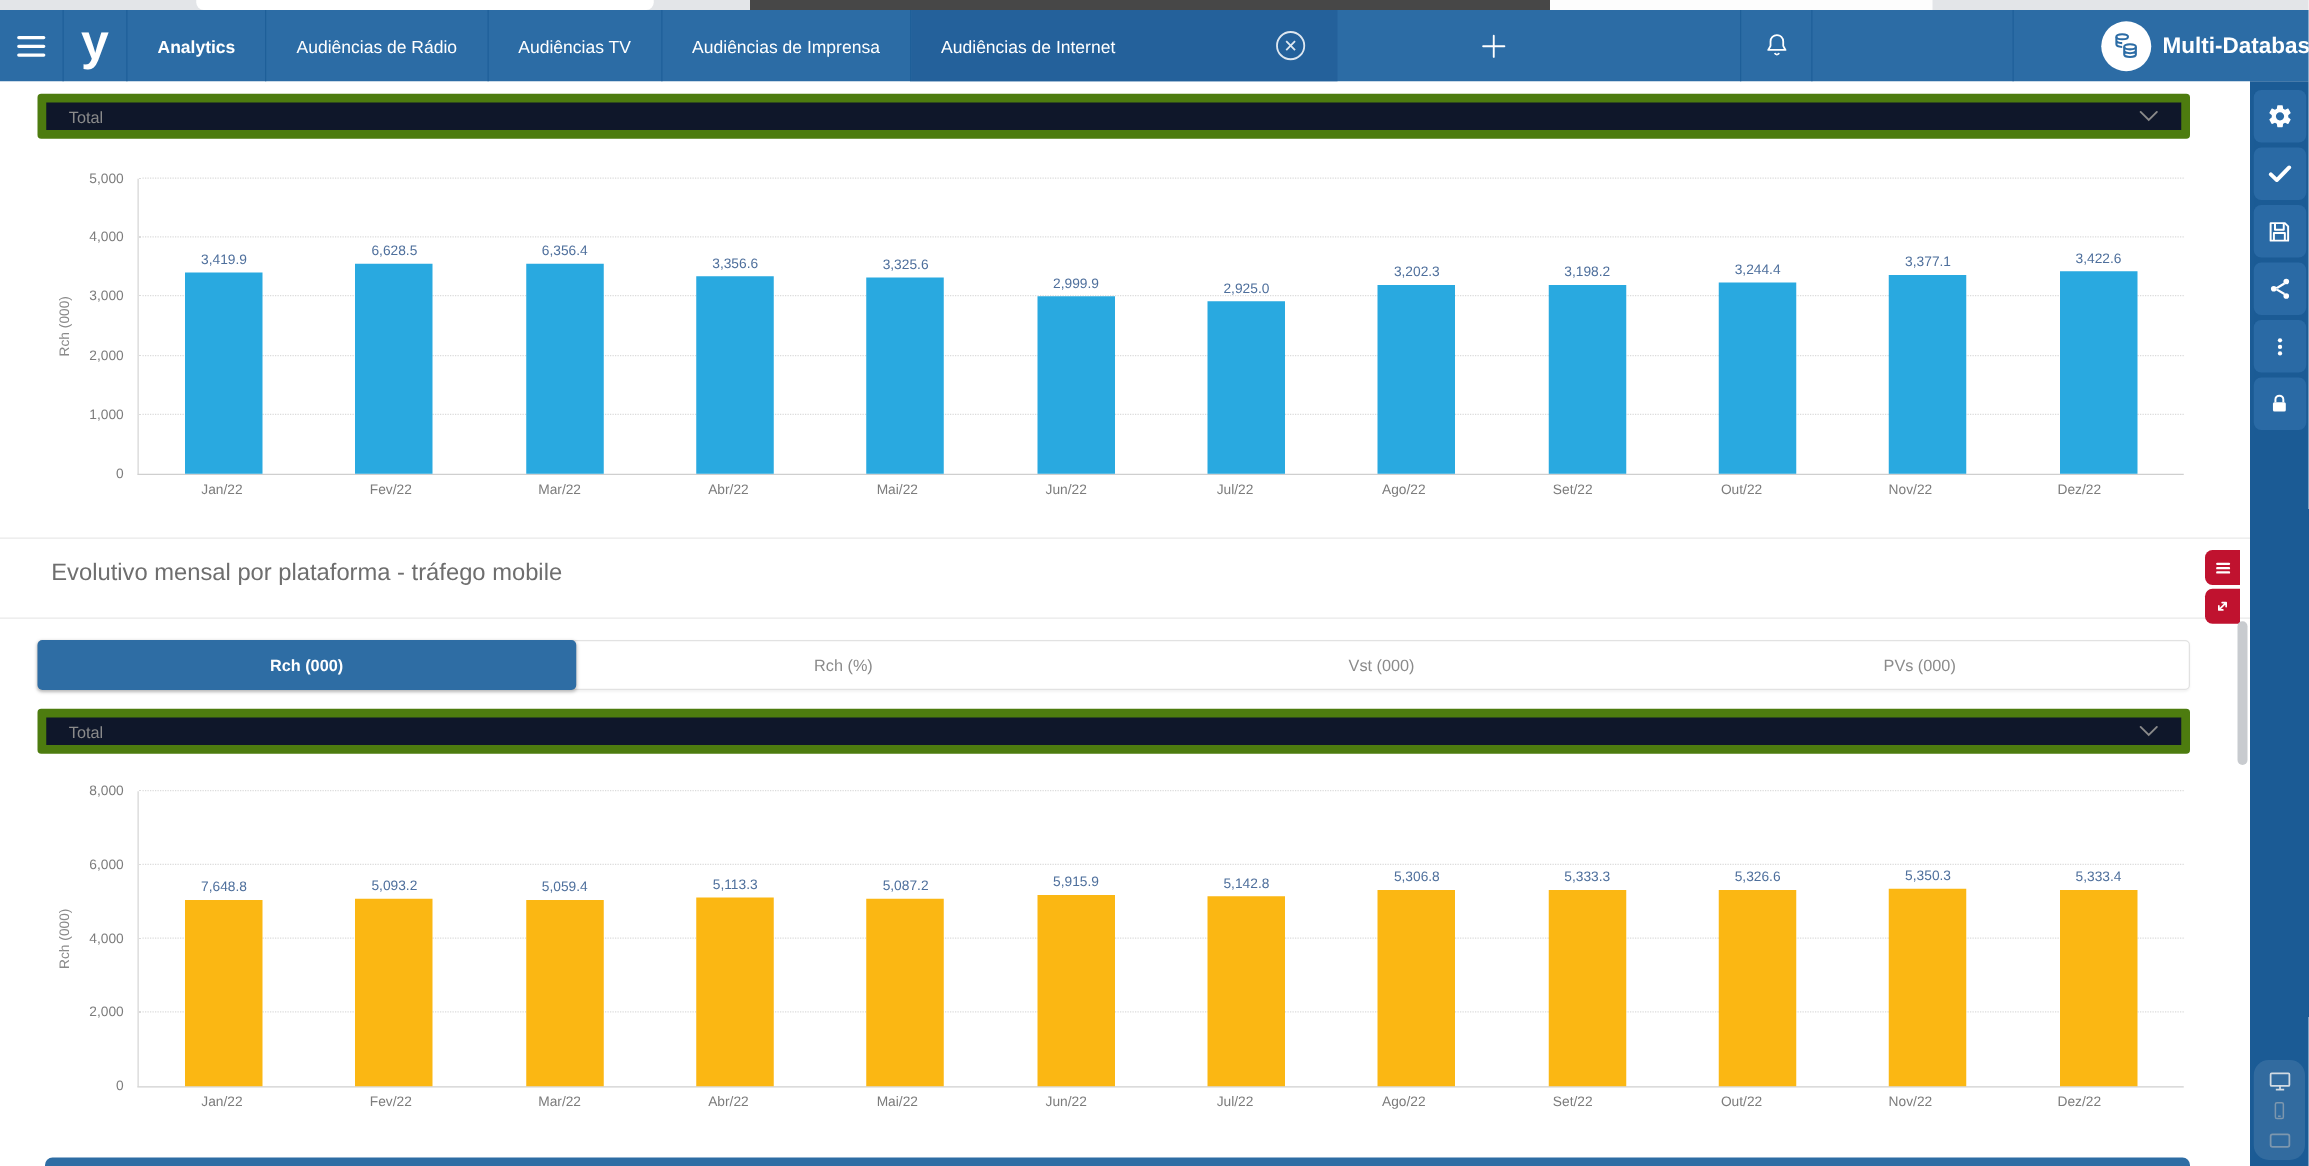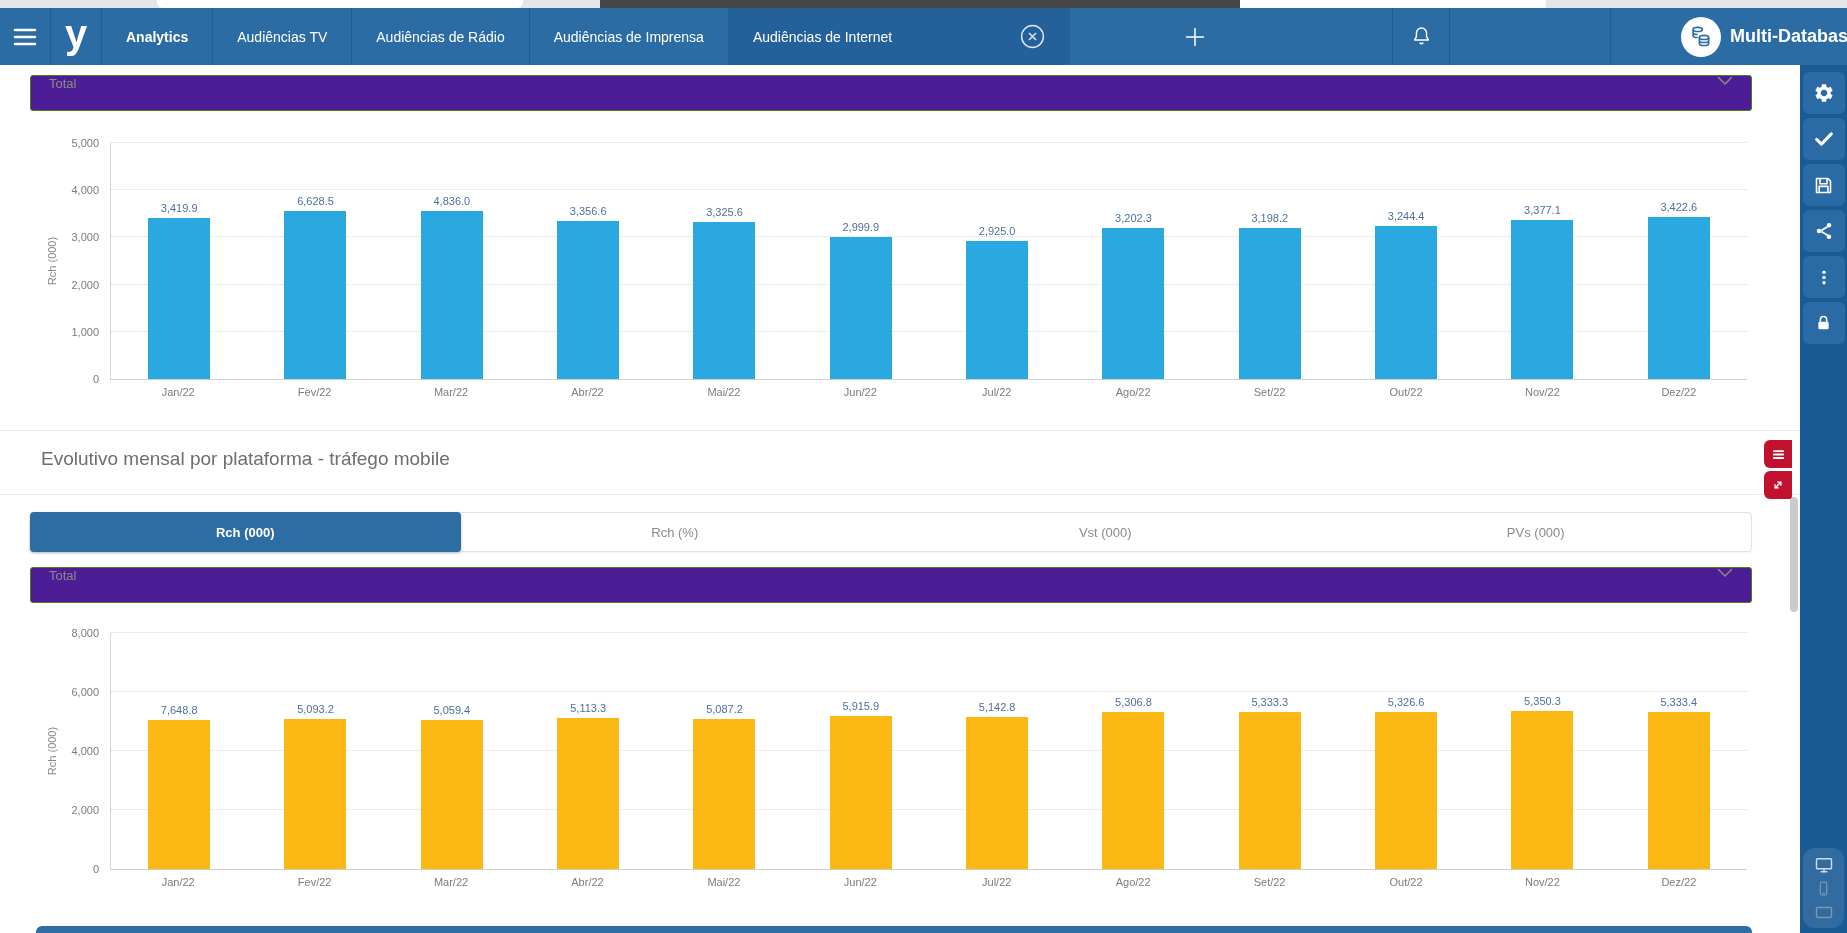--- a/index.html
+++ b/index.html
@@ -43,22 +43,22 @@
     width:236px;border-left:1px solid var(--navline,#1e5f99);
     display:flex;align-items:center;cursor:pointer;
   }
   .db-badge{
     width:40px;height:40px;border-radius:50%;background:#fff;margin-left:70px;
     display:flex;align-items:center;justify-content:center;flex:none;
   }
   .account-label{font-size:18px;font-weight:700;margin-left:9px;white-space:nowrap;}
   
   .dropdown{
-    position:absolute;left:30px;right:95px;height:36px;background:#4c1d95;
-    border:1px solid #4d7c0f;border-radius:3px;display:flex;align-items:flex-start;
+    position:absolute;left:30px;right:95px;height:36px;background:#0f172a;
+    border:7px solid #4d7c0f;border-radius:3px;display:flex;align-items:center;
     justify-content:space-between;padding:0 18px;box-sizing:border-box;
     font-size:13px;color:#8b8b8b;cursor:pointer;
   }
   #dd1{top:75px;} #dd2{top:567px;}
   
   .chart{position:absolute;left:30px;right:100px;height:295px;}
   #chart1{top:120px;} #chart2{top:610px;}
   .chart-ylabel{
     position:absolute;left:22px;top:141px;transform:translate(-50%,-50%) rotate(-90deg);
     font-size:11px;color:#8a8a8a;white-space:nowrap;
@@ -66,21 +66,21 @@
   .chart-plot{
     position:absolute;left:80px;right:0;top:23px;height:236px;
     border-left:1px solid #d6d6d6;border-bottom:1px solid #cfcfcf;
   }
   .gridline{position:absolute;left:0;right:0;height:0;border-top:1px dotted #dbdbdb;}
   .ytick{position:absolute;right:calc(100% + 12px);width:48px;text-align:right;font-size:11px;color:#7c7c7c;}
   .chart-cols{position:absolute;left:0;right:0;top:0;bottom:0;display:flex;}
   .col{flex:1;display:flex;flex-direction:column;justify-content:flex-end;align-items:center;}
   .bar{width:62px;}
   .bar-label{font-size:11px;margin-bottom:4px;white-space:nowrap;}
-  .chart-xlabels{position:absolute;left:80px;right:0;top:266px;display:flex;}
+  .chart-xlabels{position:absolute;left:80px;right:16px;top:266px;display:flex;}
   .xlab{flex:1;text-align:center;font-size:11px;color:#7c7c7c;}
   
   .divider{position:absolute;left:0;width:1800px;height:1px;background:#e9e9e9;}
   #div1{top:430px;} #div2{top:494px;}
   .section-title{position:absolute;left:41px;top:448px;font-size:19px;font-weight:400;color:#6e6e6e;margin:0;}
   .segmented{
     position:absolute;left:30px;right:95px;top:512px;height:40px;background:#fff;
     border:1px solid #e2e2e2;border-radius:4px;display:flex;box-sizing:border-box;
     box-shadow:0 1px 2px rgba(0,0,0,.05);
   }
@@ -138,24 +138,24 @@
       </span>
   </div>
   <div class="logo-cell">
     <span class="logo">y</span>
   </div>
   <nav class="nav-tabs" id="nav-tabs">
       <div class="nav-tab emphasis">
         <span>Analytics</span>
       </div>
       <div class="nav-tab">
+        <span>Audiências de Rádio</span>
+      </div>
+      <div class="nav-tab">
         <span>Audiências TV</span>
-      </div>
-      <div class="nav-tab">
-        <span>Audiências de Rádio</span>
       </div>
       <div class="nav-tab">
         <span>Audiências de Imprensa</span>
       </div>
       <div class="nav-tab active">
         <span>Audiências de Internet</span>
         <span class="tab-close">
           <svg width="27" height="27" viewBox="0 0 26 26" fill="none" stroke="rgba(255,255,255,.85)" stroke-width="1.4">
             <circle cx="13" cy="13" r="10.5"></circle>
             <path d="M9.6 9.6l6.8 6.8M16.4 9.6l-6.8 6.8"></path>
@@ -219,21 +219,21 @@
       <div class="chart-cols">
         <div class="col">
           <span class="bar-label" style="color: rgb(78, 111, 156);">3,419.9</span>
           <div class="bar" style="height: 161.419px; background: rgb(41, 169, 224);"></div>
         </div>
         <div class="col">
           <span class="bar-label" style="color: rgb(78, 111, 156);">6,628.5</span>
           <div class="bar" style="height: 167.985px; background: rgb(41, 169, 224);"></div>
         </div>
         <div class="col">
-          <span class="bar-label" style="color: rgb(78, 111, 156);">4,836.0</span>
+          <span class="bar-label" style="color: rgb(78, 111, 156);">6,356.4</span>
           <div class="bar" style="height: 168.169px; background: rgb(41, 169, 224);"></div>
         </div>
         <div class="col">
           <span class="bar-label" style="color: rgb(78, 111, 156);">3,356.6</span>
           <div class="bar" style="height: 158.432px; background: rgb(41, 169, 224);"></div>
         </div>
         <div class="col">
           <span class="bar-label" style="color: rgb(78, 111, 156);">3,325.6</span>
           <div class="bar" style="height: 156.968px; background: rgb(41, 169, 224);"></div>
         </div>

